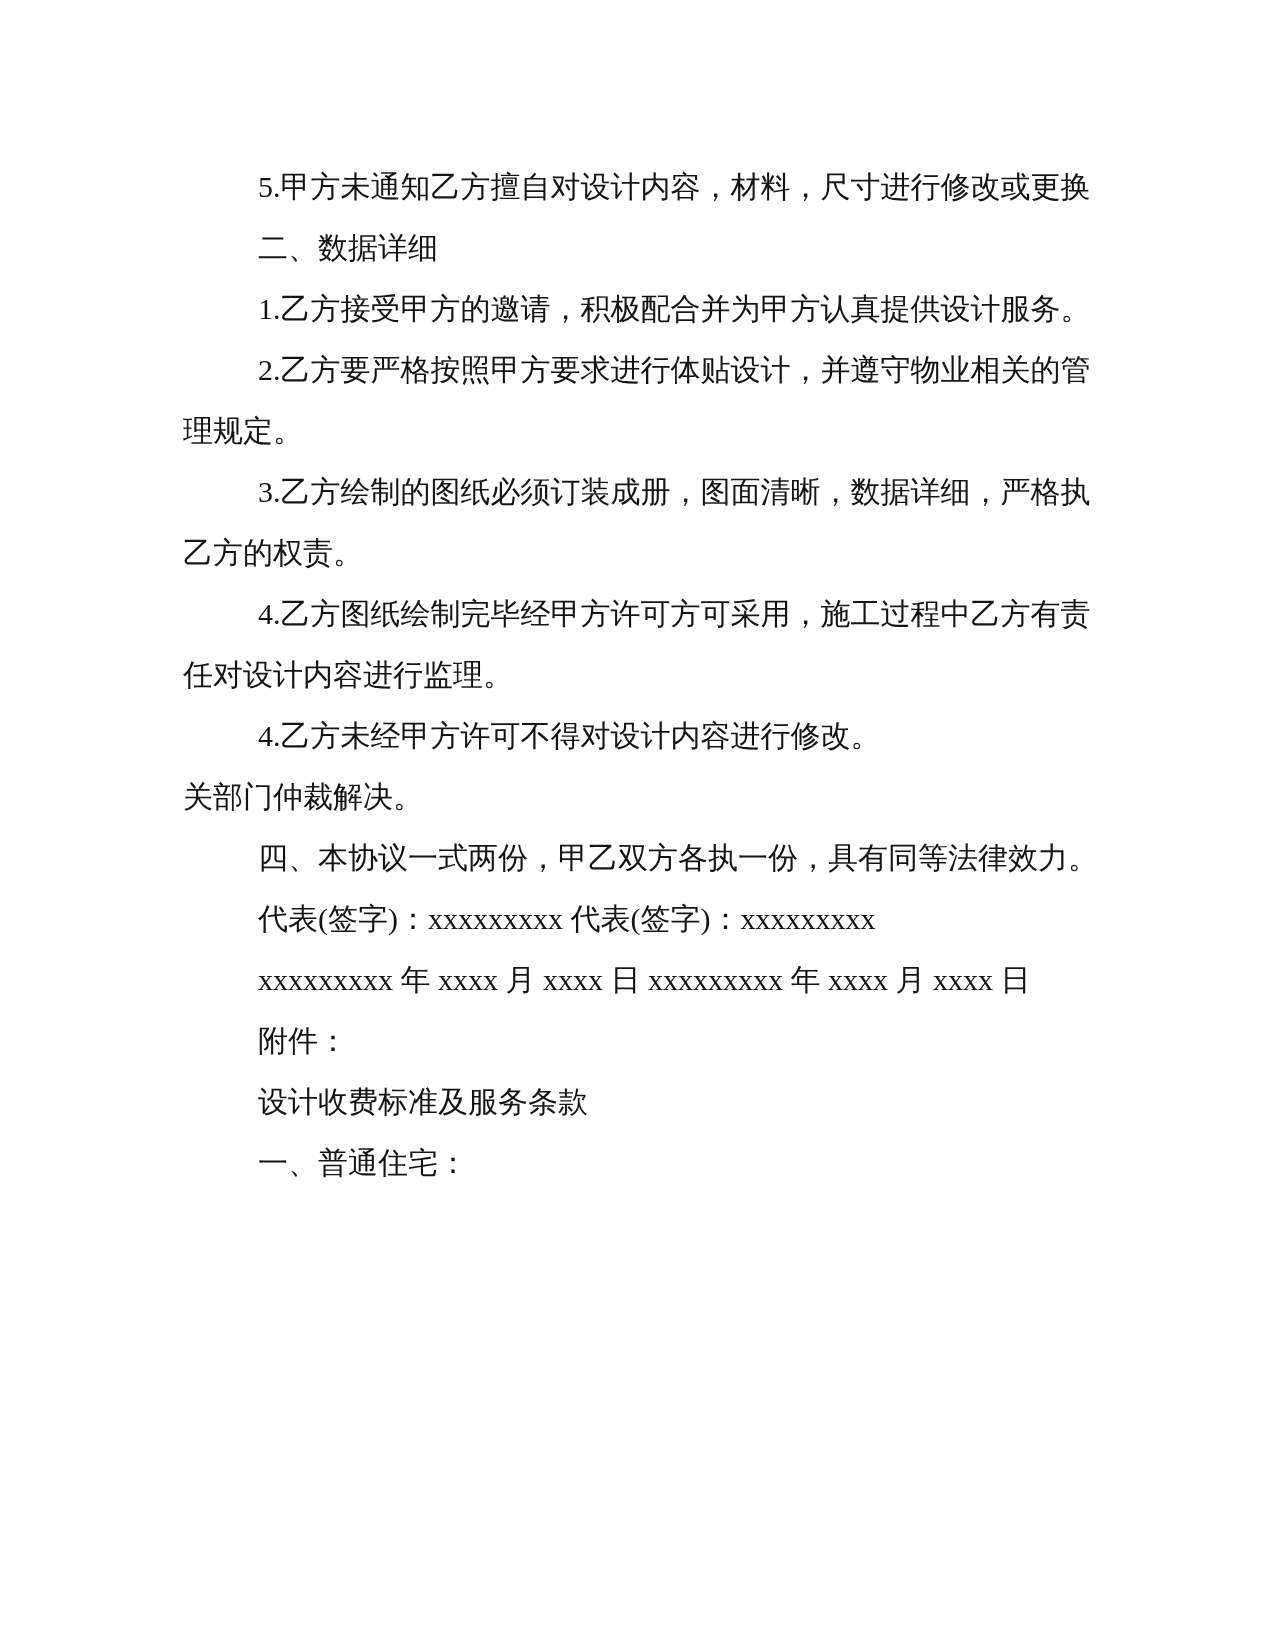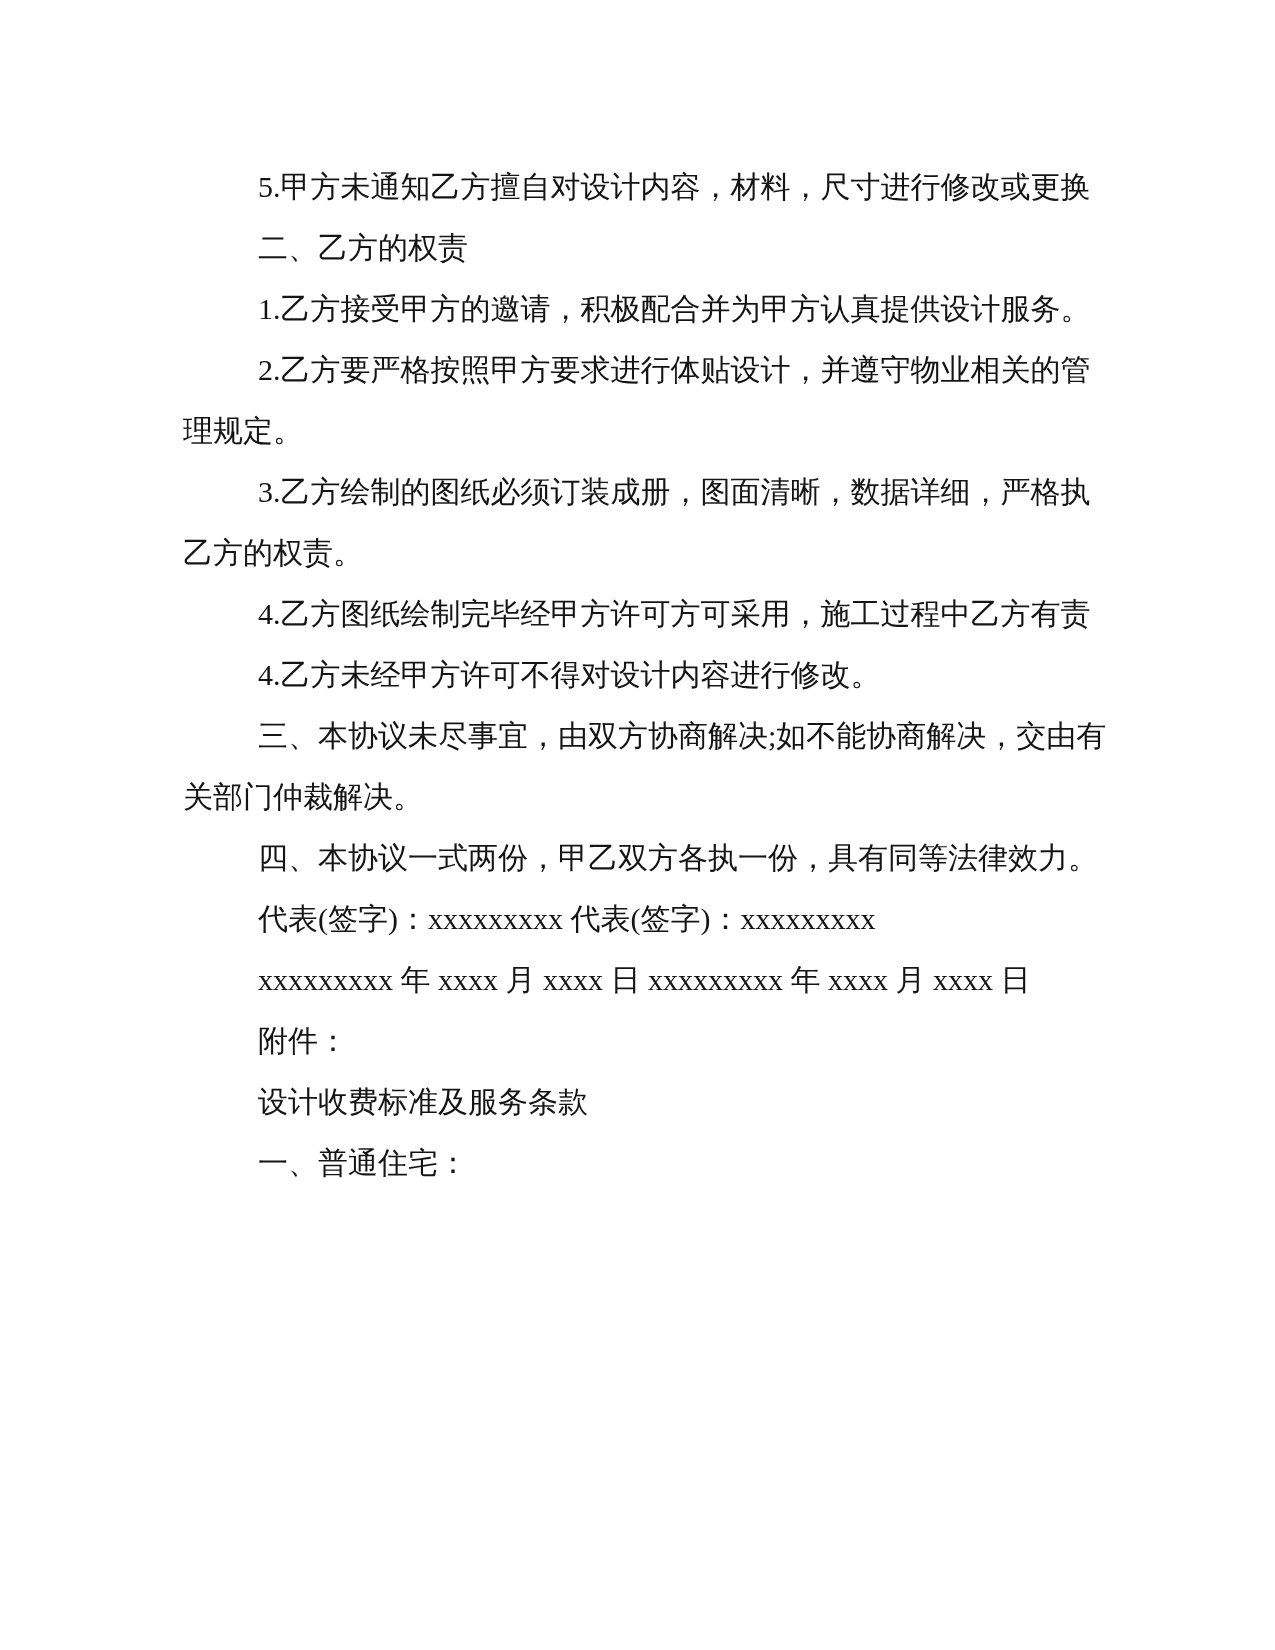--- a/index.html
+++ b/index.html
@@ -35,29 +35,29 @@
   .line.indent {
     padding-left: 75px;
   }
 </style>
 </head>
 <body>
 
 <div class="page">
   <div class="content">
       <div class="line indent">5.甲方未通知乙方擅自对设计内容，材料，尺寸进行修改或更换</div>
-      <div class="line indent">二、乙方的权责</div>
+      <div class="line indent">二、数据详细</div>
       <div class="line indent">1.乙方接受甲方的邀请，积极配合并为甲方认真提供设计服务。</div>
       <div class="line indent">2.乙方要严格按照甲方要求进行体贴设计，并遵守物业相关的管</div>
       <div class="line">理规定。</div>
       <div class="line indent">3.乙方绘制的图纸必须订装成册，图面清晰，数据详细，严格执</div>
       <div class="line">乙方的权责。</div>
       <div class="line indent">4.乙方图纸绘制完毕经甲方许可方可采用，施工过程中乙方有责</div>
+      <div class="line">任对设计内容进行监理。</div>
       <div class="line indent">4.乙方未经甲方许可不得对设计内容进行修改。</div>
-      <div class="line indent">三、本协议未尽事宜，由双方协商解决;如不能协商解决，交由有</div>
       <div class="line">关部门仲裁解决。</div>
       <div class="line indent">四、本协议一式两份，甲乙双方各执一份，具有同等法律效力。</div>
       <div class="line indent">代表(签字)：xxxxxxxxx 代表(签字)：xxxxxxxxx</div>
       <div class="line indent">xxxxxxxxx 年 xxxx 月 xxxx 日 xxxxxxxxx 年 xxxx 月 xxxx 日</div>
       <div class="line indent">附件：</div>
       <div class="line indent">设计收费标准及服务条款</div>
       <div class="line indent">一、普通住宅：</div>
     </div>
 </div>
 

